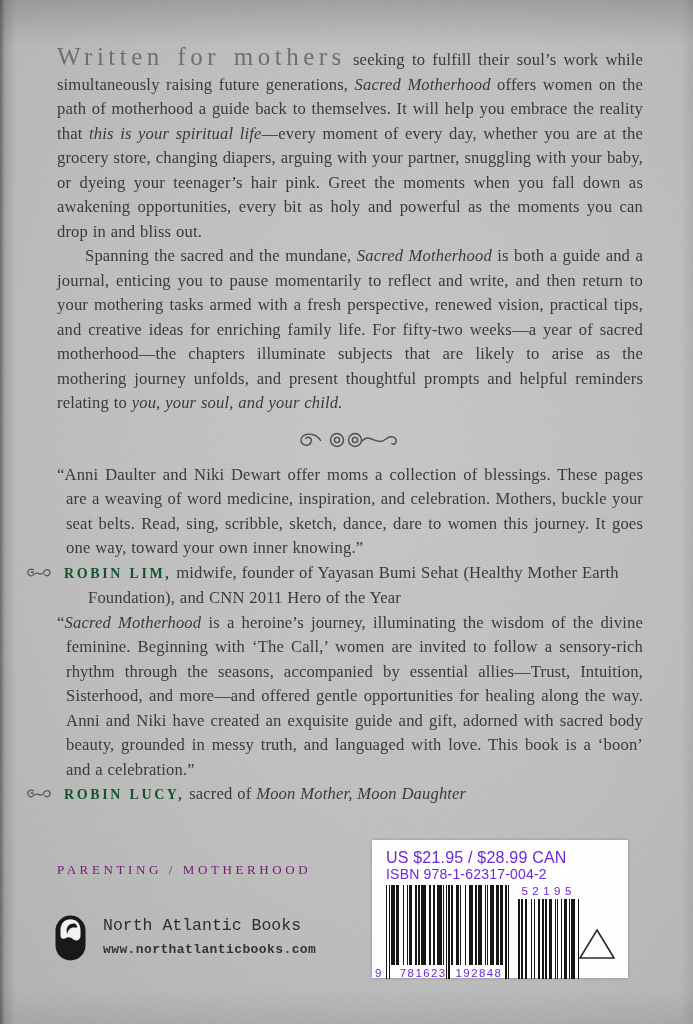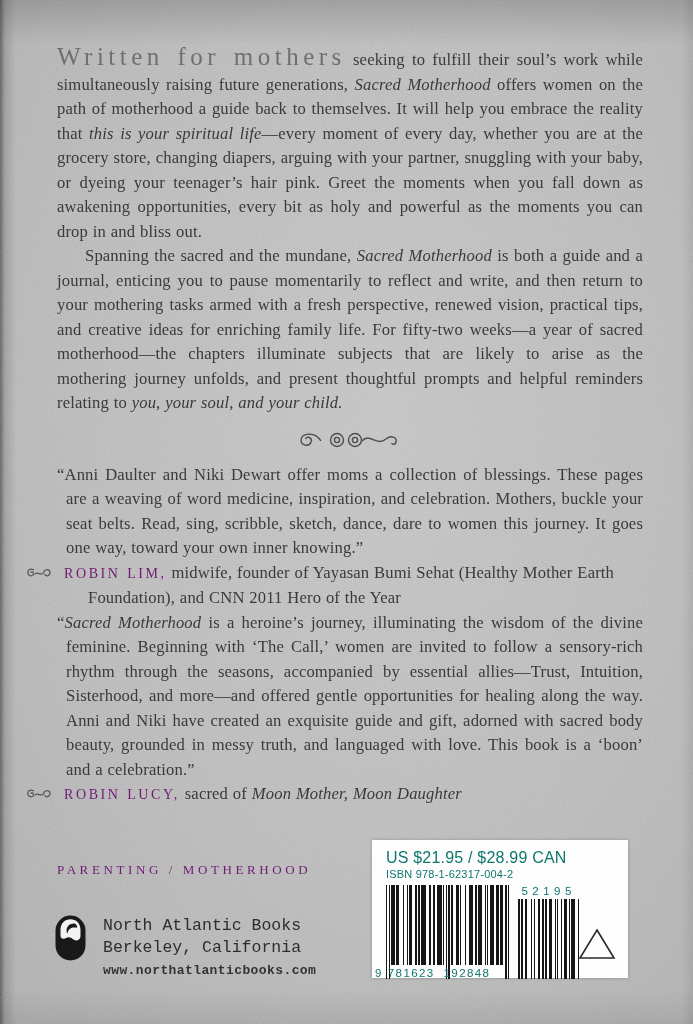--- a/index.html
+++ b/index.html
@@ -27,52 +27,52 @@
     text-align:justify;letter-spacing:.15px;word-spacing:.5px;
   }
   .text-col p{margin:0;}
   .it{font-style:italic;}
   .lead{font-size:25px;letter-spacing:4.5px;color:#6f6f6f;line-height:1;}
   .para2{text-indent:28px;}
   .ornament-row{display:flex;justify-content:center;margin:12px 0 13px 0;}
   .blurb{padding-left:9px;text-indent:-9px;}
   .blurb2{margin-top:14px;}
   .attr{margin-top:2px;padding-left:31px;text-indent:-31px;text-align:left;}
-  .sc{font-size:14px;letter-spacing:2.6px;color:#701a75;}
+  .sc{font-size:14px;letter-spacing:2.6px;color:#14532d;font-weight:bold;}
   .scroll-orn{display:inline-block;vertical-align:-1px;margin-right:7px;}
 
   
   .category{
     left:57px;top:862px;
     font-size:13px;letter-spacing:3.6px;color:#701a75;
   }
   .publisher{left:55px;top:915px;display:flex;align-items:flex-start;}
   .pub-text{margin-left:17px;color:#2d2d2d;font-family:Liberation Mono, monospace;}
   .pub-line{font-size:16.5px;line-height:21.5px;}
   .pub-site{font-size:13px;font-weight:bold;letter-spacing:.4px;margin-top:5px;color:#333;}
 
   
   .bc-panel{
     left:372px;top:840px;width:256px;height:138px;background:#fdfdfd;
-    font-family:"Liberation Sans", sans-serif;color:#0f766e;
+    font-family:"Liberation Sans", sans-serif;color:#6d28d9;
     box-sizing:border-box;padding:8px 0 17px 14px;z-index:3;
     box-shadow:0 0 3px rgba(0,0,0,.25);
   }
   .bc-price{font-size:16px;letter-spacing:.2px;line-height:19px;}
-  .bc-isbn{font-size:11px;line-height:15px;letter-spacing:.2px;}
+  .bc-isbn{font-size:14px;line-height:15px;letter-spacing:.2px;}
   .bc-row{display:flex;margin-top:3px;}
   .ean{position:relative;height:94px;}
   .bars{display:flex;align-items:flex-start;}
   .bars i{display:block;background:#161616;}
   .bars i.sp{background:transparent;}
   .ean-digits{
     position:absolute;left:-11px;bottom:0;display:flex;
     font-size:11.5px;letter-spacing:1.4px;
   }
-  .ean-digits span:nth-child(2){margin-left:5px;}
+  .ean-digits span:nth-child(2){margin-left:17px;}
   .ean-digits span:nth-child(3){margin-left:9px;}
   .supp{margin-left:9px;display:flex;flex-direction:column;}
   .supp-digits{font-size:11.5px;letter-spacing:4.5px;text-align:center;line-height:13px;margin-bottom:1px;}
   .bc-triangle{position:absolute;right:11px;bottom:13px;}
 </style>
 </head>
 <body>
 
 <div class="cover"></div>
 
@@ -120,21 +120,20 @@
 <div class="layer category">PARENTING / MOTHERHOOD</div>
 
 <div class="layer publisher">
   <svg width="31" height="46" viewBox="0 0 31 46">
     <rect x="0.5" y="0.5" width="30" height="45" rx="15" fill="#191919"></rect>
     <path d="M25.5 15 C25.5 8 21 4.2 15.5 4.2 C10 4.2 5.5 8 5.5 15 L5.5 20.5 C5.5 23.5 7.8 24.6 10.5 23.2 C13.5 21.7 15.5 22.2 18 24.3 C20.8 26.6 25.5 25.3 25.5 21 Z" fill="#f2f2f2"></path>
     <path d="M20 8.5 C13.5 8 10 13 12.3 19 C13 14 16.2 11.6 21 12.6 C22.2 12.8 22.6 11.8 21.9 10.8 C21.4 10 20.8 9.2 20 8.5 Z" fill="#191919"></path>
   </svg>
   <div class="pub-text">
     <div class="pub-line">North Atlantic Books</div>
-    <div class="pub-line">Berkeley, California</div>
     <div class="pub-site">www.northatlanticbooks.com</div>
   </div>
 </div>
 
 <div class="layer bc-panel">
   <div class="bc-price">US $21.95 / $28.99 CAN</div>
   <div class="bc-isbn">ISBN 978-1-62317-004-2</div>
   <div class="bc-row">
     <div class="ean">
       <div class="bars" id="ean-bars">

